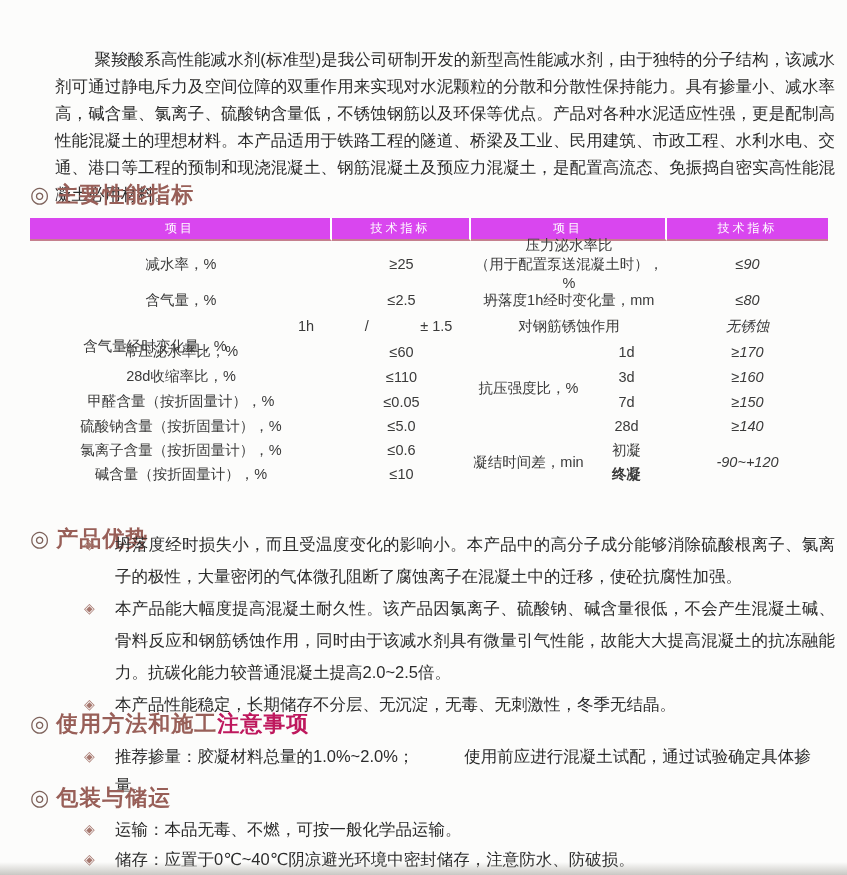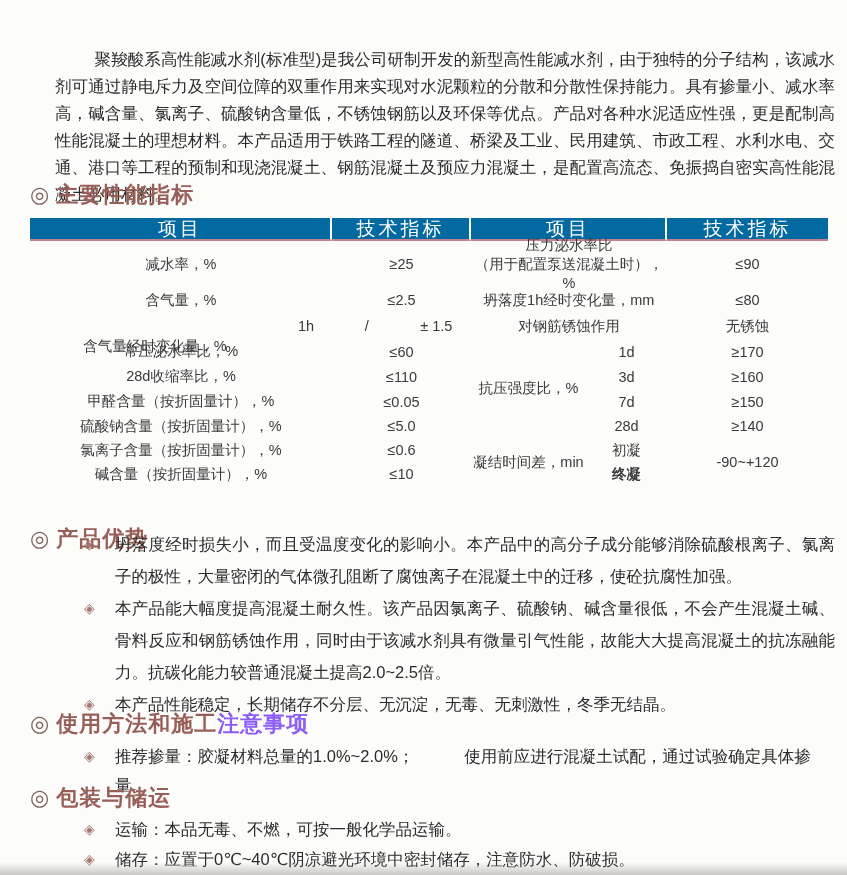--- a/index.html
+++ b/index.html
@@ -15,38 +15,38 @@
     font-size:16.5px;line-height:27px;text-align:justify;
     text-indent:2.4em;color:#2b2b2b;
   }
   
   .heading{
     position:absolute;left:30px;
     font-size:22px;font-weight:bold;letter-spacing:1px;
     color:#985f58;white-space:nowrap;
   }
   .heading .marker{color:#7e635c;font-weight:normal;margin-right:6px;}
-  .heading .tail{color:#8b5cf6;text-align:center;}
+  .heading .tail{color:#be185d;text-align:center;}
   
   .perf-table{
     position:absolute;top:218px;left:30px;width:798px;
     display:grid;
     grid-template-columns:302px 139px 115px 81px 161px;
     grid-template-rows:23px 46px 26px 26px 25px 25px 25px 24px 24px 24px;
     font-size:14.5px;color:#3a3a3a;
   }
   .th{
-    background:#0369a1;color:#ffffff;font-size:19px;letter-spacing:3px;
+    background:#d946ef;color:#ffffff;font-size:12px;letter-spacing:3px;
     display:flex;align-items:center;justify-content:center;
     border-bottom:2px solid #c5808e;
   }
   .sep{border-right:2px solid #ffffff;}
   .cell{display:flex;align-items:center;justify-content:center;text-align:center;}
   .c1{grid-column:1;} .c2{grid-column:2;} .c34{grid-column:3/5;}
-  .c3a{grid-column:3;} .c3b{grid-column:4;} .c4{grid-column:5;}
+  .c3a{grid-column:3;} .c3b{grid-column:4;} .c4{grid-column:5;font-style:italic;}
   .two-line{line-height:19px;}
   .split-item .lbl{width:250px;text-align:center;margin-top:41px;}
   .split-item .sub{width:52px;text-align:center;}
   .split-val span{flex:1;text-align:center;}
   
   .bullets{position:absolute;left:84px;width:751px;}
   .bullet{display:flex;align-items:flex-start;}
   .bullet .bm{width:31px;flex:none;color:#a5766d;font-size:14px;}
   .bullet .bt{flex:1;text-align:justify;}
   .adv{font-size:16.5px;line-height:32px;color:#2b2b2b;}

